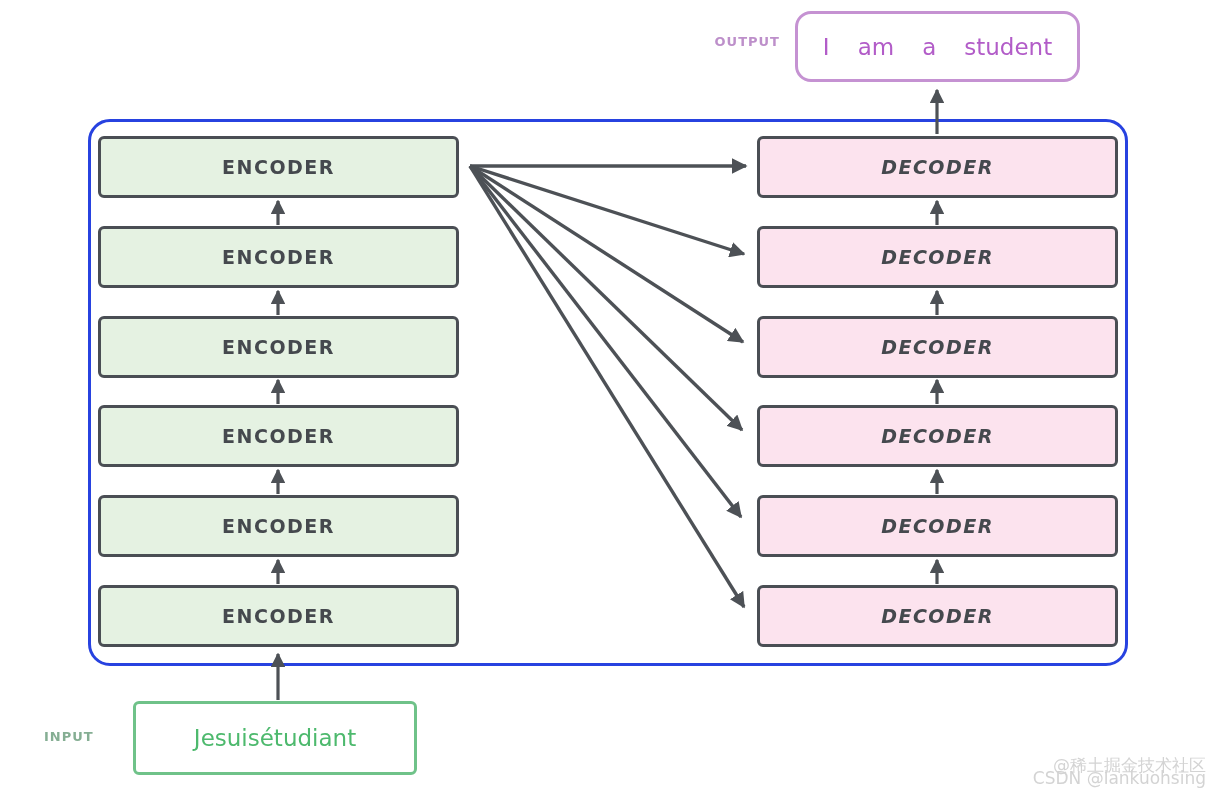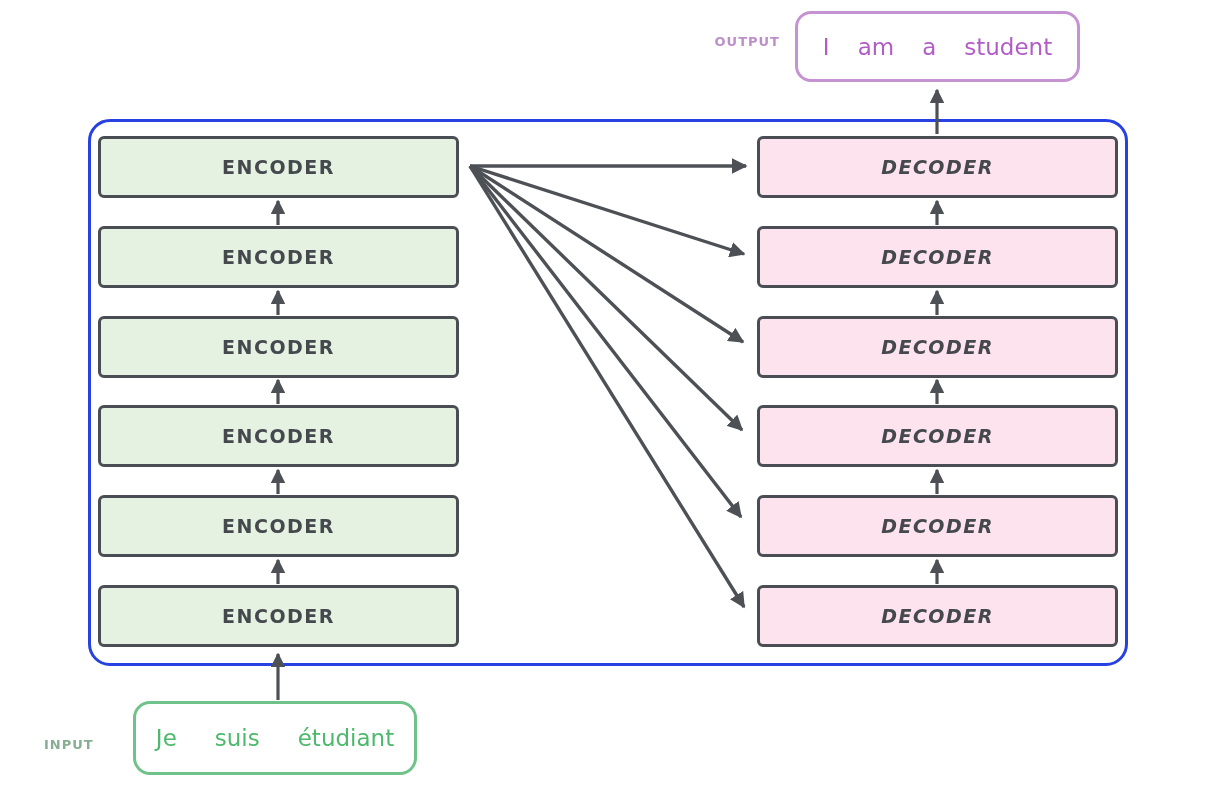--- a/index.html
+++ b/index.html
@@ -38,28 +38,28 @@
   .r0{top:136px}.r1{top:226px}.r2{top:316px}.r3{top:405px}.r4{top:495px}.r5{top:585px}
   .phrasebox{
     position:absolute;display:flex;align-items:center;justify-content:center;
     background:#ffffff;font-size:23px;
   }
   .outputbox{
     left:795px;top:11px;width:279px;height:65px;gap:28px;
     border:3px solid var(--output-border);border-radius:16px;color:var(--output-text);
   }
   .inputbox{
-    left:133px;top:701px;width:278px;height:68px;gap:38px;
-    border:3px solid var(--input-border);border-radius:17px;color:var(--input-text);
+    left:133px;top:701px;width:278px;height:68px;
+    border:3px solid var(--input-border);border-radius:6px;color:var(--input-text);
   }
   .sidelabel{
     position:absolute;font-size:13px;font-weight:600;letter-spacing:1px;
   }
   .outlabel{left:688px;top:34px;width:92px;text-align:right;color:var(--output-label);}
-  .inlabel{left:44px;top:729px;width:68px;text-align:left;color:var(--input-label);margin-top:8px;}
+  .inlabel{left:44px;top:729px;width:68px;text-align:left;color:var(--input-label);}
   svg.arrows{position:absolute;left:0;top:0;pointer-events:none;}
   svg.arrows line{stroke:var(--arrow);fill:none;}
   svg.arrows .head{fill:var(--arrow);}
   .stackline{stroke-width:3.2px;}
   .fanline{stroke-width:3.4px;}
   .watermark{
     position:absolute;right:12px;bottom:8px;text-align:right;
     color:var(--watermark);font-size:17px;line-height:13px;opacity:.85;
   }
   .watermark div{white-space:nowrap;}
@@ -148,14 +148,18 @@
     <line class="stackline" x1="937" y1="134" x2="937" y2="90" marker-end="url(#ah)"></line>
 
     <line class="fanline" x1="470" y1="166" x2="746" y2="166" marker-end="url(#ah)"></line>
     <line class="fanline" x1="470" y1="166" x2="744" y2="254" marker-end="url(#ah)"></line>
     <line class="fanline" x1="470" y1="166" x2="743" y2="342" marker-end="url(#ah)"></line>
     <line class="fanline" x1="470" y1="166" x2="742" y2="430" marker-end="url(#ah)"></line>
     <line class="fanline" x1="470" y1="166" x2="741" y2="517" marker-end="url(#ah)"></line>
     <line class="fanline" x1="470" y1="166" x2="744" y2="607" marker-end="url(#ah)"></line>
   </svg>
 
+  <div class="watermark">
+    <div>@稀土掘金技术社区</div>
+    <div>CSDN @lankuohsing</div>
+  </div>
 
 </div>
 
 </body></html>

